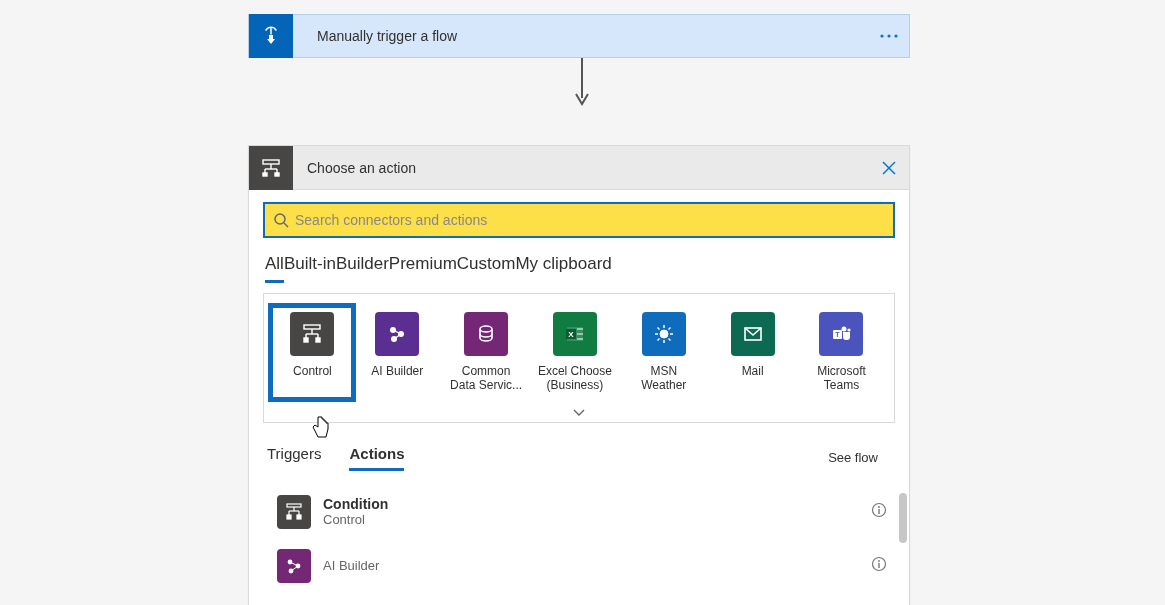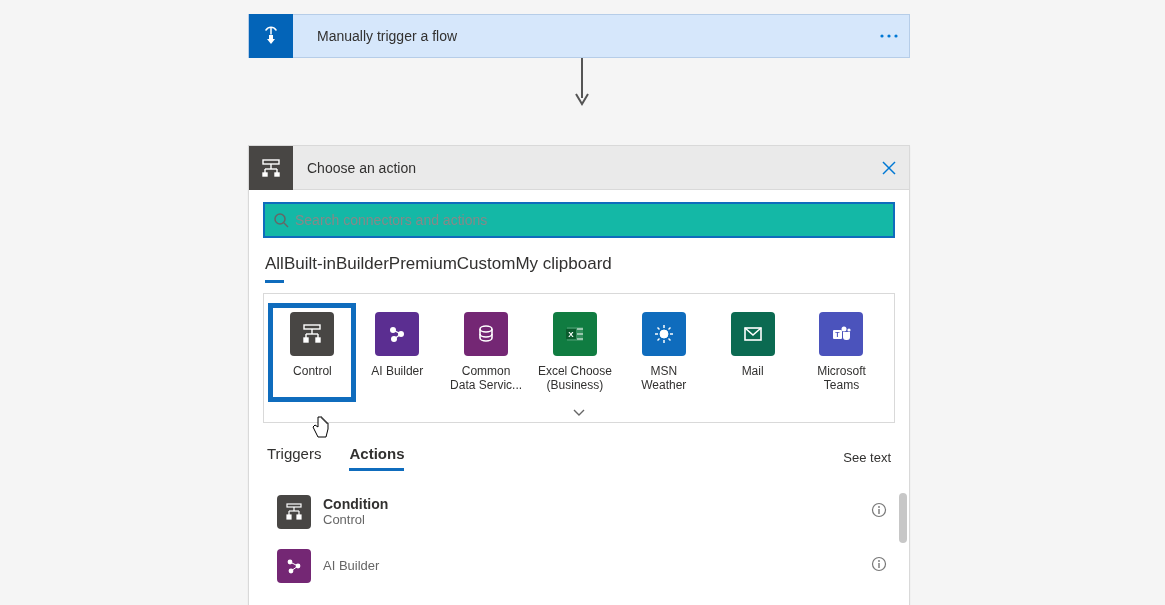--- a/index.html
+++ b/index.html
@@ -87,21 +87,21 @@
   }
   .search-row {
     padding: 12px 14px 0 14px;
   }
   .search-box {
     display: flex;
     align-items: center;
     border: 2px solid #0f6cbd;
     height: 36px;
     padding: 0 8px;
-    background: #14b8a6;
+    background: #fde047;
   }
   .search-box .search-icon { margin-right: 6px; display:flex; }
   .search-input {
     border: none; outline: none; flex: 1; font-size: 14px;
     color: #323130;
     background: transparent;
   }
   .search-input::placeholder { color: #888; }
   .category-tabs {
     display: flex;
@@ -149,21 +149,21 @@
   .expand-caret {
     border: 1px solid #d9d9d9;
     border-top: none;
     margin: 0 14px;
     height: 18px;
     display:flex; align-items:center; justify-content:center;
     cursor: pointer;
   }
   .section-tabs-row {
     display:flex; justify-content: space-between; align-items:center;
-    padding: 22px 18px 8px 18px;
+    padding: 22px 31px 8px 18px;
   }
   .section-tabs { display:flex; gap: 28px; font-size: 15px; }
   .section-tabs .stab { cursor: pointer; padding-bottom:6px; }
   .section-tabs .stab.active { font-weight: 600; border-bottom: 3px solid #0f6cbd; }
   .see-more { color: #323130; font-size: 13px; cursor:pointer; }
   .results {
     padding: 6px 18px 4px 28px;
     position: relative;
     height: 128px;
     overflow: hidden;
@@ -387,21 +387,21 @@
       <svg width="12" height="8" viewBox="0 0 12 8">
           <polyline points="1,1 6,6 11,1" fill="none" stroke="#666" stroke-width="1.4"></polyline>
         </svg>
     </div>
 
     <div class="section-tabs-row">
       <div class="section-tabs">
         <div class="stab">Triggers</div>
         <div class="stab active">Actions</div>
       </div>
-      <div class="see-more">See text</div>
+      <div class="see-more">See flow</div>
     </div>
 
     <div class="results">
 
       <div class="result-item">
         <div class="ri-icon" style="background:#484644">
           <svg width="20" height="20" viewBox="0 0 20 20">
               <g stroke="#fff" fill="none" stroke-width="1.2">
                 <rect x="3" y="2" width="14" height="3"></rect>
                 <line x1="10" y1="5" x2="10" y2="9"></line>

